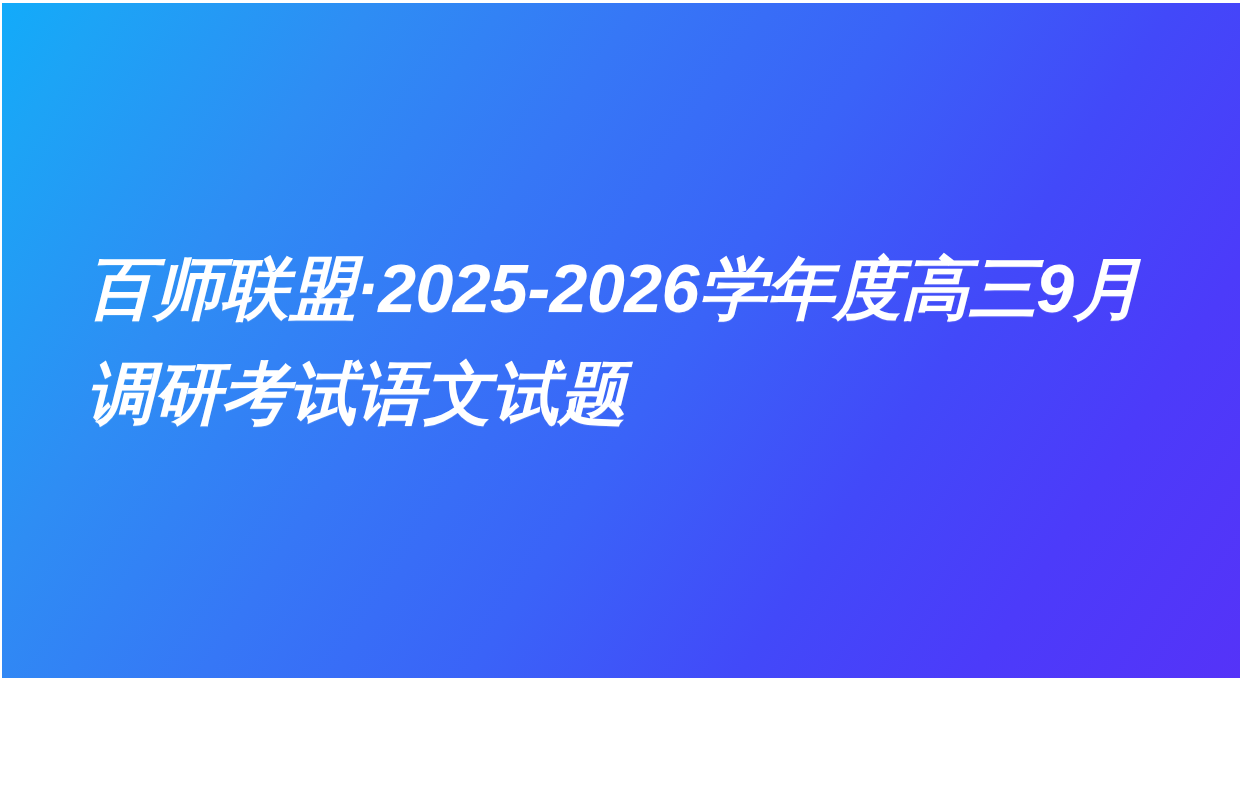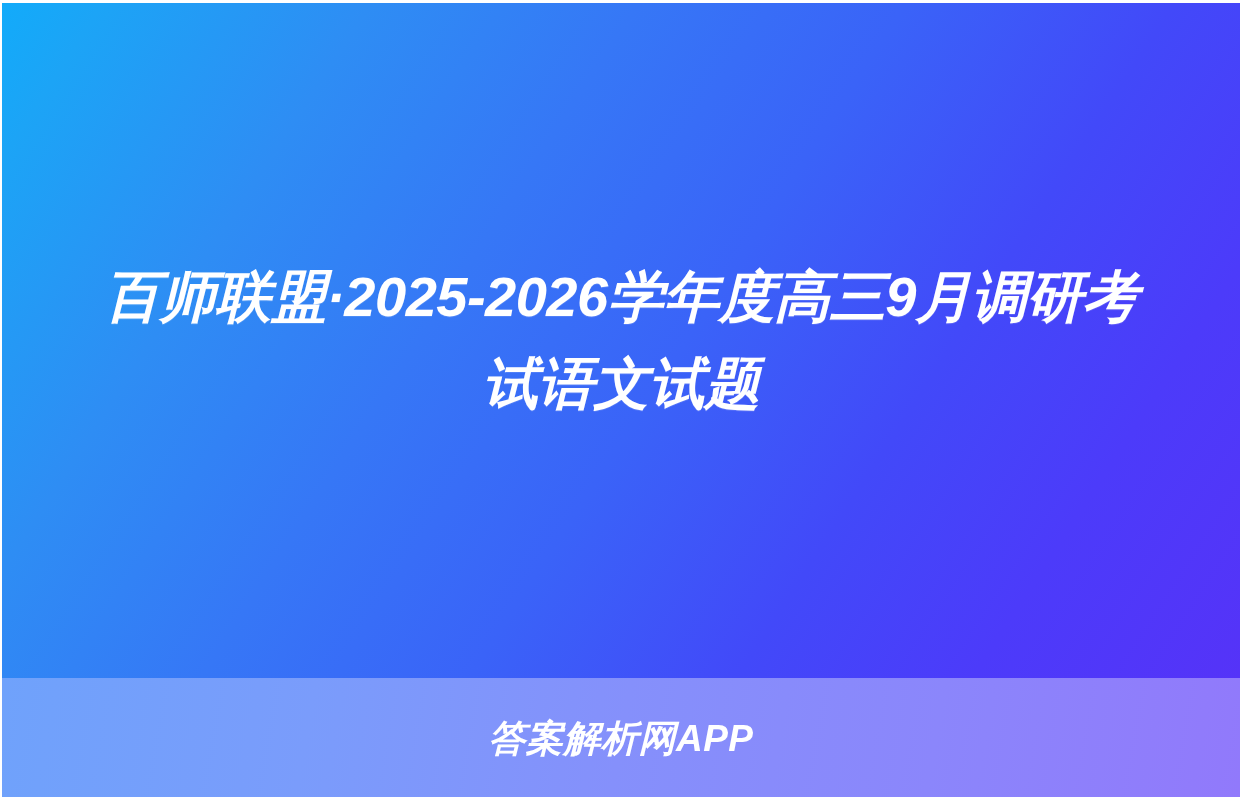--- a/index.html
+++ b/index.html
@@ -45,24 +45,23 @@
                 #5533F8 100%);
     display: flex;
     align-items: center;
     justify-content: center;
   }
 
   .hero-title {
     width: 1070px;
     margin: 0;
     padding: 0;
-    text-align: center;
     color: #ffffff;
     font-family: "Liberation Sans", "DejaVu Sans", sans-serif;
-    font-size: 56px;
+    font-size: 68px;
     line-height: 1.54;
     font-weight: 700;
     font-style: italic;
     letter-spacing: -0.5px;
     word-break: break-all;
     text-shadow: 0 1px 0 rgba(255,255,255,0.12);
   }
 
   
   .footer {
@@ -95,19 +94,16 @@
 <body>
 
 <div id="shot">
 
   <div class="card">
 
     <div class="hero">
       <h1 class="hero-title">百师联盟·2025-2026学年度高三9月调研考试语文试题</h1>
     </div>
 
-    <div class="footer">
-      <div class="watermark">答案解析网APP</div>
-    </div>
 
   </div>
 
 </div>
 
 </body></html>

